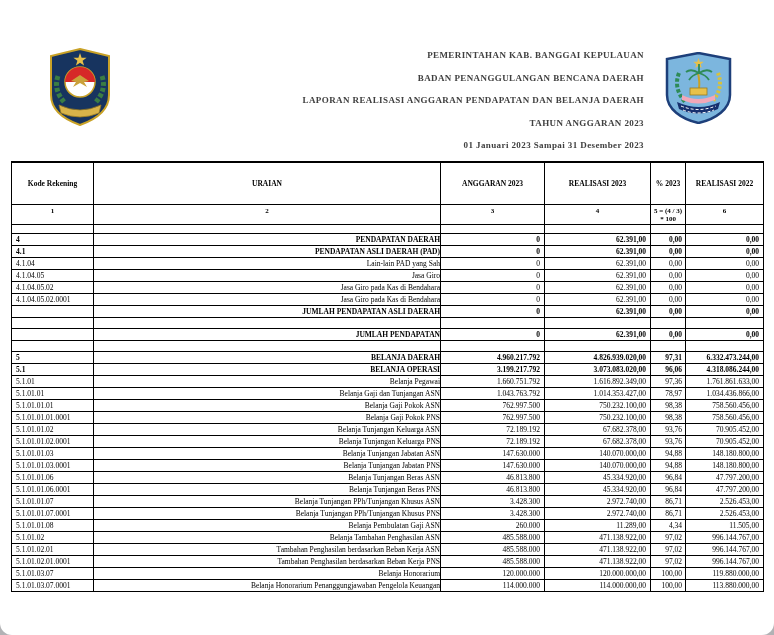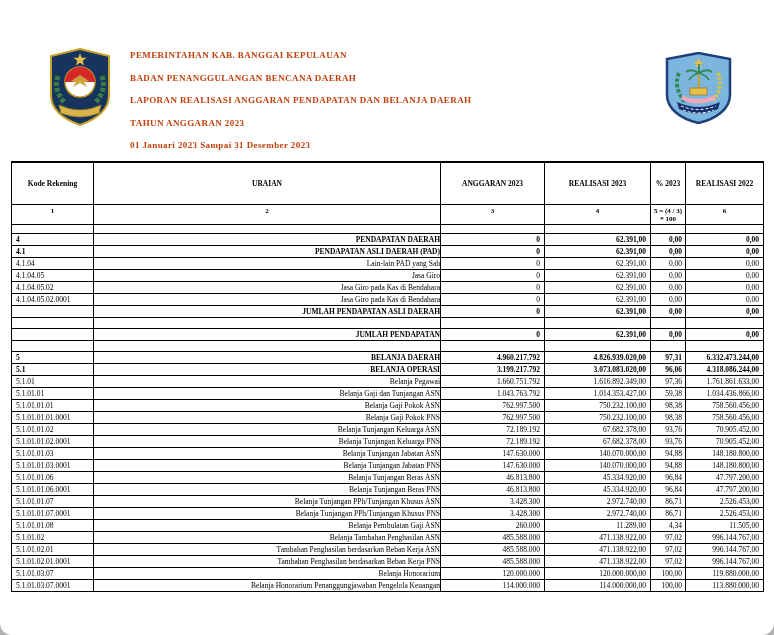--- a/index.html
+++ b/index.html
@@ -15,21 +15,21 @@
     background:#ffffff;
     border-radius:0 0 12px 12px;
     overflow:hidden;
   }
   
   .doc-header{position:absolute;left:0;top:0;width:774px;height:161px;}
   .logo-left{position:absolute;left:47px;top:48px;width:66px;height:78px;}
   .logo-right{position:absolute;left:664px;top:52px;width:69px;height:72px;}
   .header-lines{
     position:absolute;left:130px;right:130px;top:51px;
-    text-align:left;color:#c2410c;
+    text-align:right;color:#404040;
   }
   .header-lines p{
     margin:0 0 13.5px 0;
     font-size:9px;line-height:9px;
     font-weight:bold;letter-spacing:.4px;
     white-space:nowrap;
   }
   
   .table-wrap{position:absolute;left:11px;top:161px;width:752px;}
   table.rt{
@@ -242,21 +242,21 @@
             <td class="col-anggaran">1.660.751.792</td>
             <td class="col-realisasi_2023">1.616.892.349,00</td>
             <td class="col-persen_2023">97,36</td>
             <td class="col-realisasi_2022">1.761.861.633,00</td>
           </tr>
           <tr>
             <td class="col-kode">5.1.01.01</td>
             <td class="col-uraian">Belanja Gaji dan Tunjangan ASN</td>
             <td class="col-anggaran">1.043.763.792</td>
             <td class="col-realisasi_2023">1.014.353.427,00</td>
-            <td class="col-persen_2023">59,38</td>
+            <td class="col-persen_2023">78,97</td>
             <td class="col-realisasi_2022">1.034.436.866,00</td>
           </tr>
           <tr>
             <td class="col-kode">5.1.01.01.01</td>
             <td class="col-uraian">Belanja Gaji Pokok ASN</td>
             <td class="col-anggaran">762.997.500</td>
             <td class="col-realisasi_2023">750.232.100,00</td>
             <td class="col-persen_2023">98,38</td>
             <td class="col-realisasi_2022">758.560.456,00</td>
           </tr>

